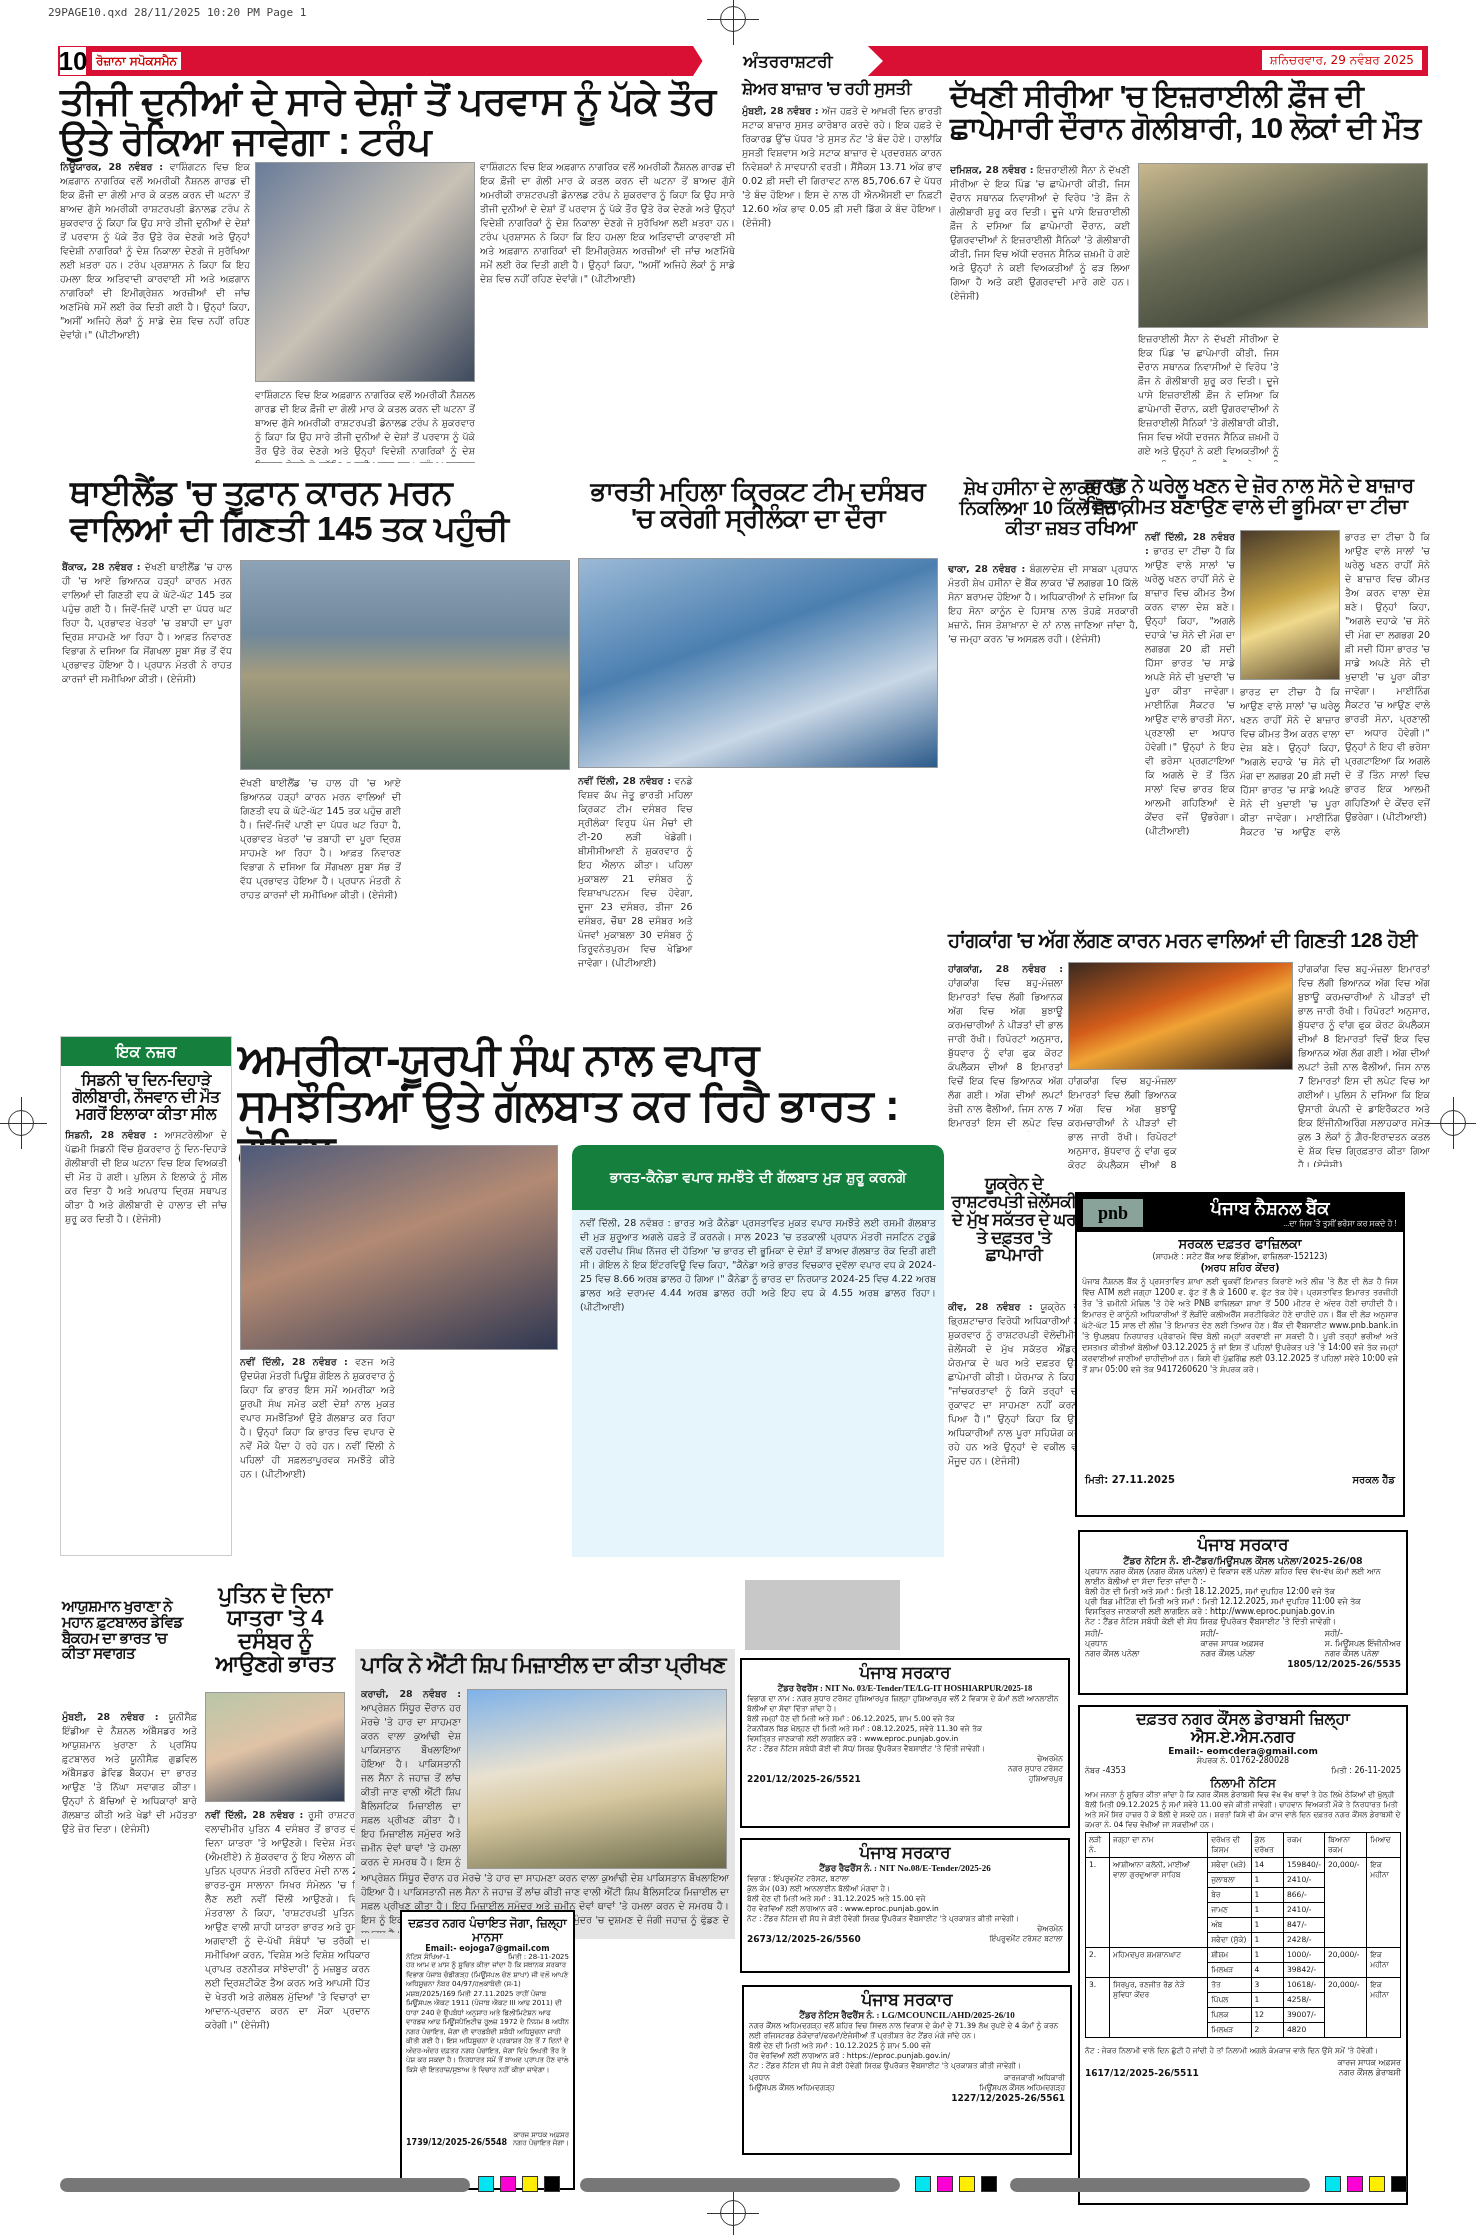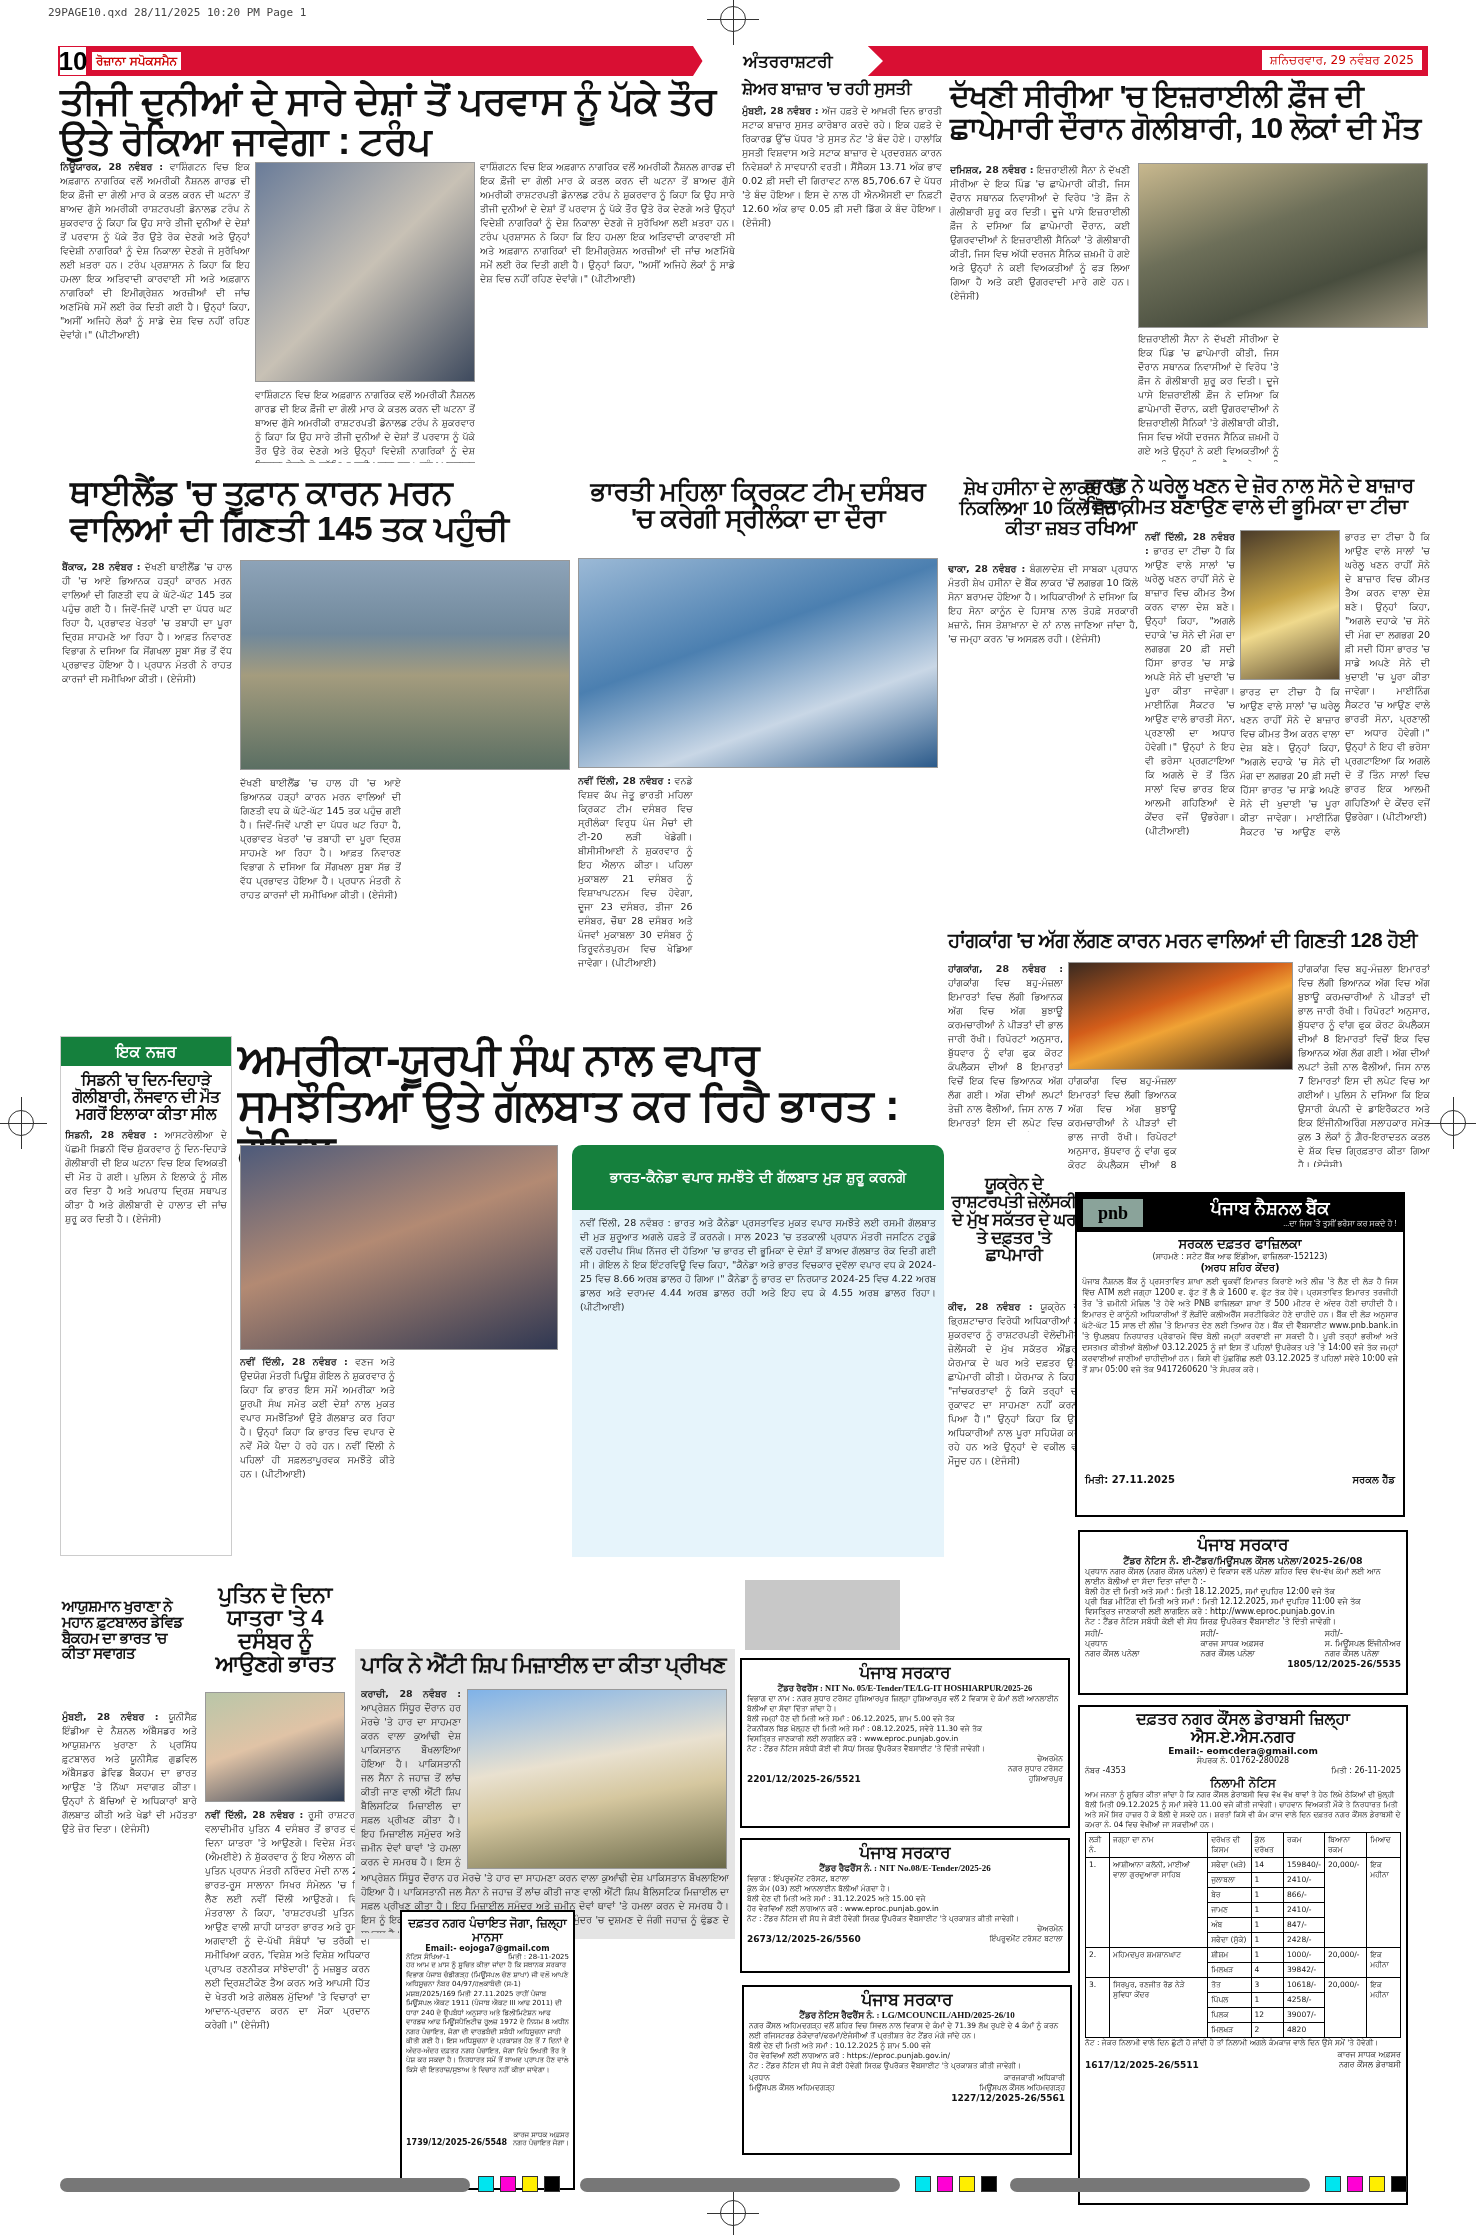--- a/index.html
+++ b/index.html
@@ -281,21 +281,21 @@
           <td>12</td>
           <td>39007/-</td>
         </tr>
     <tr>
           <td>ਮਿਲਖੜ</td>
           <td>2</td>
           <td>4820</td>
         </tr>
   </tbody>
     </table>
-  <p style="font-size:7.5px;line-height:10px;margin-top:0;">ਨੋਟ : ਜੇਕਰ ਨਿਲਾਮੀ ਵਾਲੇ ਦਿਨ ਛੁੱਟੀ ਹੋ ਜਾਂਦੀ ਹੈ ਤਾਂ ਨਿਲਾਮੀ ਅਗਲੇ ਕੰਮਕਾਜ ਵਾਲੇ ਦਿਨ ਉਸੇ ਸਮੇਂ 'ਤੇ ਹੋਵੇਗੀ।</p>
+  <p style="font-size:7.5px;line-height:10px;margin-top:8px;">ਨੋਟ : ਜੇਕਰ ਨਿਲਾਮੀ ਵਾਲੇ ਦਿਨ ਛੁੱਟੀ ਹੋ ਜਾਂਦੀ ਹੈ ਤਾਂ ਨਿਲਾਮੀ ਅਗਲੇ ਕੰਮਕਾਜ ਵਾਲੇ ਦਿਨ ਉਸੇ ਸਮੇਂ 'ਤੇ ਹੋਵੇਗੀ।</p>
   <div style="display:flex;justify-content:space-between;align-items:flex-end;font-size:8px;margin-top:2px;">
     <span style="font-weight:bold;font-size:9px;">1617/12/2025-26/5511</span>
     <span style="text-align:right;">
         <div>ਕਾਰਜ ਸਾਧਕ ਅਫ਼ਸਰ</div>
         <div>ਨਗਰ ਕੌਂਸਲ ਡੇਰਾਬਸੀ</div>
       </span>
   </div>
 </div>
 
 <div class="abs h1" style="left:62px;top:1598px;width:135px;font-size:15px;">ਆਯੁਸ਼ਮਾਨ ਖੁਰਾਣਾ ਨੇ ਮਹਾਨ ਫ਼ੁਟਬਾਲਰ ਡੇਵਿਡ ਬੈਕਹਮ ਦਾ ਭਾਰਤ 'ਚ ਕੀਤਾ ਸਵਾਗਤ</div>
@@ -334,21 +334,21 @@
         <div>ਕਾਰਜ ਸਾਧਕ ਅਫ਼ਸਰ</div>
         <div>ਨਗਰ ਪੰਚਾਇਤ ਜੋਗਾ।</div>
       </span>
   </div>
 </div>
 
 <div class="abs photo grey" style="left:745px;top:1580px;width:155px;height:70px;"></div>
 
 <div class="abs box" style="left:740px;top:1658px;width:330px;height:170px;padding:3px 5px;">
   <div class="ad-title" style="font-size:17px;">ਪੰਜਾਬ ਸਰਕਾਰ</div>
-  <div style="text-align:center;font-size:8.5px;font-weight:bold;font-family:'Liberation Serif',serif;">ਟੈਂਡਰ ਰੈਫਰੈਂਸ : NIT No. 05/E-Tender/TE/LG-IT HOSHIARPUR/2025-26</div>
+  <div style="text-align:center;font-size:8.5px;font-weight:bold;font-family:'Liberation Serif',serif;">ਟੈਂਡਰ ਰੈਫਰੈਂਸ : NIT No. 03/E-Tender/TE/LG-IT HOSHIARPUR/2025-18</div>
   <div style="font-size:7.5px;line-height:10px;">
     <div>ਵਿਭਾਗ ਦਾ ਨਾਮ : ਨਗਰ ਸੁਧਾਰ ਟਰੱਸਟ ਹੁਸ਼ਿਆਰਪੁਰ ਜ਼ਿਲ੍ਹਾ ਹੁਸ਼ਿਆਰਪੁਰ ਵਲੋਂ 2 ਵਿਕਾਸ ਦੇ ਕੰਮਾਂ ਲਈ ਆਨਲਾਈਨ ਬੋਲੀਆਂ ਦਾ ਸੱਦਾ ਦਿੱਤਾ ਜਾਂਦਾ ਹੈ।</div>
     <div>ਬੋਲੀ ਜਮ੍ਹਾਂ ਹੋਣ ਦੀ ਮਿਤੀ ਅਤੇ ਸਮਾਂ : 06.12.2025, ਸ਼ਾਮ 5.00 ਵਜੇ ਤੱਕ</div>
     <div>ਟੈਕਨੀਕਲ ਬਿਡ ਖੋਲ੍ਹਣ ਦੀ ਮਿਤੀ ਅਤੇ ਸਮਾਂ : 08.12.2025, ਸਵੇਰੇ 11.30 ਵਜੇ ਤੱਕ</div>
     <div>ਵਿਸਤ੍ਰਿਤ ਜਾਣਕਾਰੀ ਲਈ ਲਾਗਇਨ ਕਰੋ : www.eproc.punjab.gov.in</div>
     <div>ਨੋਟ : ਟੈਂਡਰ ਨੋਟਿਸ ਸਬੰਧੀ ਕੋਈ ਵੀ ਸੋਧ/ ਸਿਰਫ਼ ਉਪਰੋਕਤ ਵੈੱਬਸਾਈਟ 'ਤੇ ਦਿੱਤੀ ਜਾਵੇਗੀ।</div>
   </div>
   <div style="display:flex;justify-content:space-between;align-items:flex-end;font-size:7.5px;">
     <span style="font-weight:bold;font-size:9px;">2201/12/2025-26/5521</span>
     <span style="text-align:right;">

